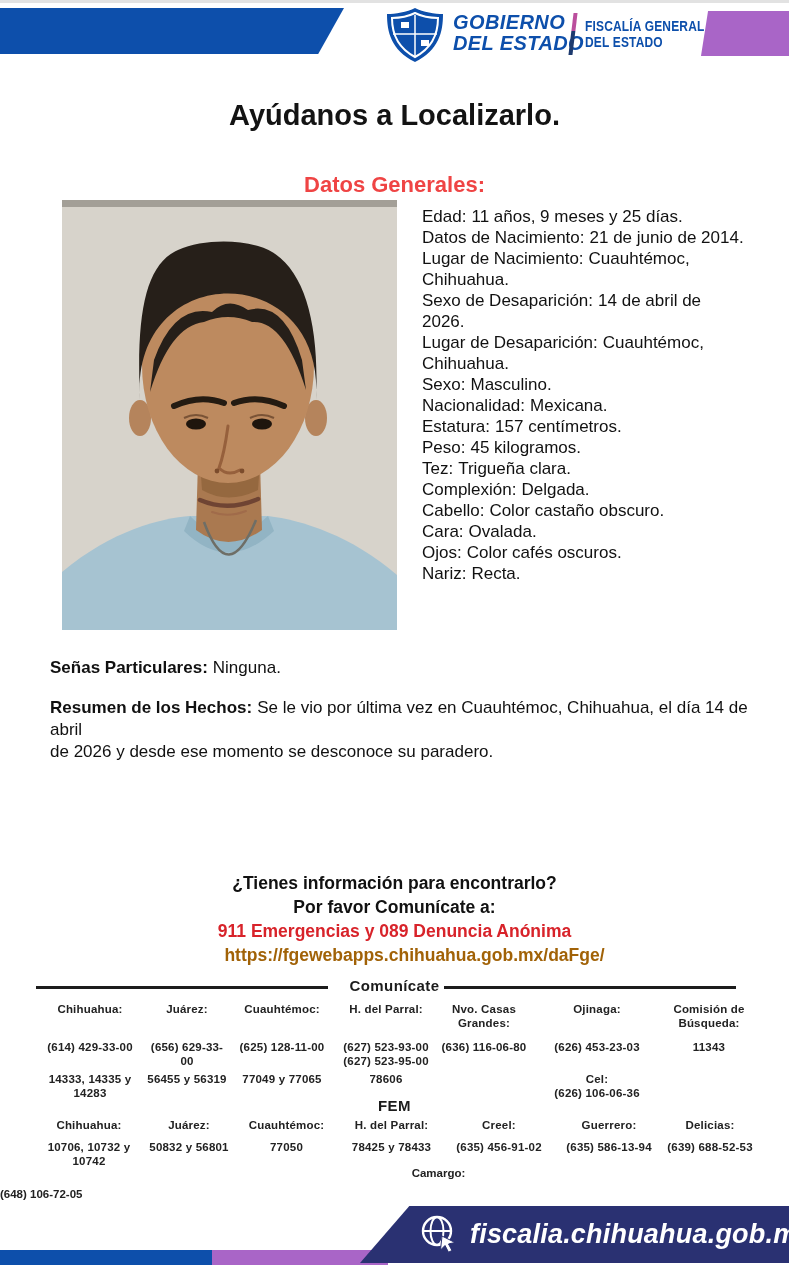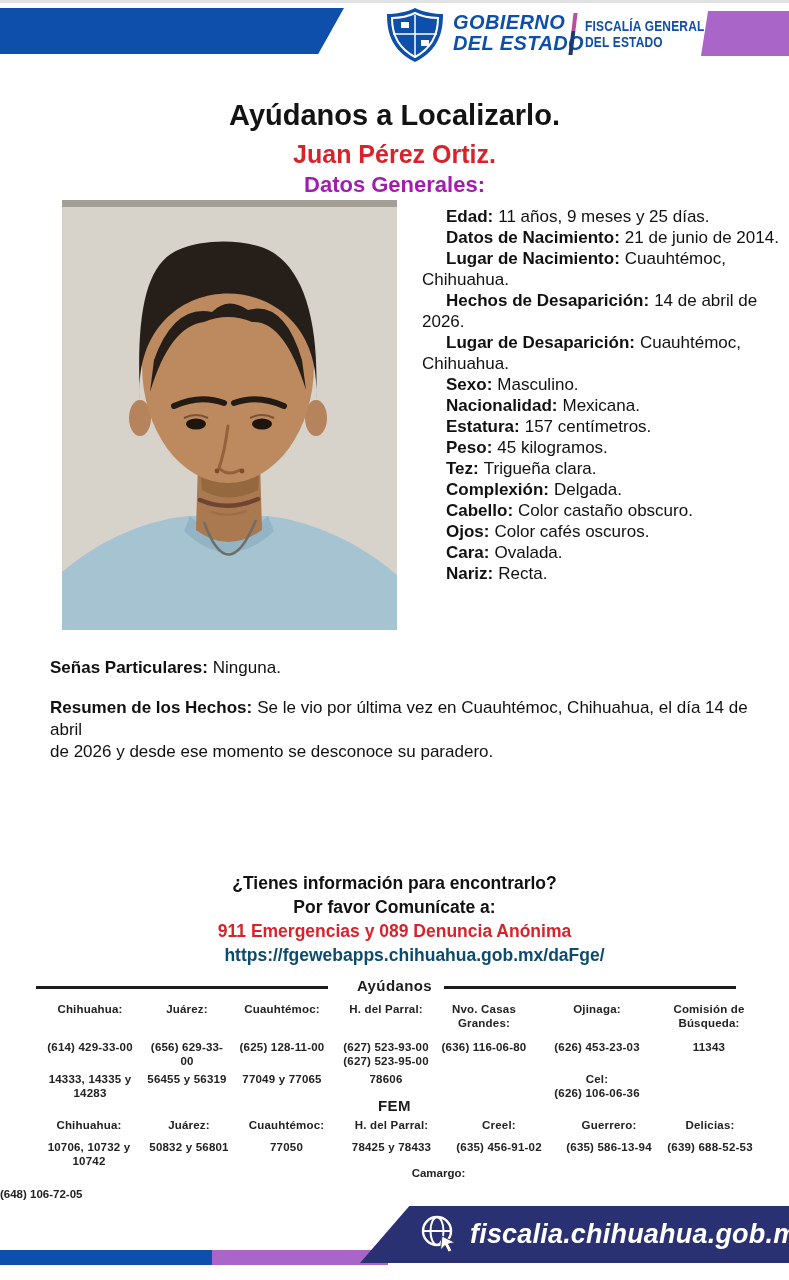--- a/index.html
+++ b/index.html
@@ -21,40 +21,40 @@
   .fisc-text{position:absolute;top:18px;left:585px;color:#0d4fab;font-weight:bold;
              font-size:13px;line-height:14px;letter-spacing:.2px;white-space:nowrap;
              transform:scale(.92,1.15);transform-origin:left top;}
 
   
   .title-main{position:absolute;top:99px;left:0;width:789px;text-align:center;
               font-size:29px;font-weight:bold;color:#131313;}
   .title-name{position:absolute;top:140px;left:0;width:789px;text-align:center;
               font-size:25px;font-weight:bold;color:#d8232a;}
   .title-section{position:absolute;top:172px;left:0;width:789px;text-align:center;
-                 font-size:22px;font-weight:bold;color:#a21caf;}
+                 font-size:22px;font-weight:bold;color:#ef4444;}
 
   
   .photo{position:absolute;left:62px;top:200px;width:335px;height:430px;}
 
   
   .details{position:absolute;left:422px;top:206px;width:360px;font-size:17px;line-height:21px;}
   .details .row{white-space:pre-wrap;}
-  .details .lbl{font-weight:bold;margin-right:5px;margin-left:24px;}
+  .details .lbl{font-weight:normal;margin-right:5px;}
 
   
   .notes{position:absolute;left:50px;top:657px;width:734px;font-size:17px;line-height:22px;}
   .notes p{margin:0 0 18px 0;white-space:pre-wrap;}
   .notes .lbl{font-weight:bold;margin-right:5px;}
 
   
   .contact{position:absolute;left:0;top:871px;width:789px;text-align:center;
            font-size:17.5px;font-weight:bold;line-height:24px;}
   .contact .c-red{color:#d8232a;}
-  .contact .c-link{color:#0c4a6e;text-decoration:none;display:block;padding-left:40px;}
+  .contact .c-link{color:#a16207;text-decoration:none;display:block;padding-left:40px;}
 
   
   .tel-line{position:absolute;height:3px;background:#1c1c1c;top:986px;}
   .tel-line.l{left:36px;width:292px;}
   .tel-line.r{left:444px;width:292px;}
   .tel-title{position:absolute;top:977px;left:0;width:789px;text-align:center;
              font-size:15px;font-weight:bold;letter-spacing:.4px;color:#1c1c1c;}
   .tel-table{position:absolute;left:34px;top:1002px;width:722px;display:flex;}
   .tel-col{display:flex;flex-direction:column;align-items:center;text-align:center;
            font-size:11.5px;font-weight:bold;color:#222;line-height:14px;letter-spacing:.2px;}
@@ -114,21 +114,20 @@
     <div class="seg-pink"></div>
     <div class="seg-navy"></div>
   </div>
 
   <div class="fisc-text">
     <div>FISCALÍA GENERAL</div>
     <div>DEL ESTADO</div>
   </div>
 
   <div class="title-main">Ayúdanos a Localizarlo.</div>
-  <div class="title-name">Juan Pérez Ortiz.</div>
   <div class="title-section">Datos Generales:</div>
 
   <div class="photo">
     <svg width="335" height="430" viewBox="0 0 335 430">
       <rect x="0" y="0" width="335" height="430" fill="#d7d3cb"></rect>
       <rect x="0" y="0" width="335" height="7" fill="#a39f97"></rect>
 
       <path d="M0,432 L0,372 C50,330 100,318 128,316 L206,316 C240,320 290,336 335,375 L335,432 Z" fill="#a6c3d1"></path>
       <path d="M128,316 Q166,354 206,316 L212,331 Q166,374 122,331 Z" fill="#92b4c4"></path>
 
@@ -159,52 +158,52 @@
 
       <path d="M142,322 Q166,388 194,320" stroke="#6e6e66" stroke-width="2.5" fill="none"></path>
     </svg>
   </div>
 
   <div class="details">
     <div class="row"><span class="lbl">Edad:</span><span>11 años, 9 meses y 25 días.</span></div>
     <div class="row"><span class="lbl">Datos de Nacimiento:</span><span>21 de junio de 2014.</span></div>
     <div class="row"><span class="lbl">Lugar de Nacimiento:</span><span>Cuauhtémoc,
 Chihuahua.</span></div>
-    <div class="row"><span class="lbl">Hechos de Desaparición:</span><span>14 de abril de
+    <div class="row"><span class="lbl">Sexo de Desaparición:</span><span>14 de abril de
 2026.</span></div>
     <div class="row"><span class="lbl">Lugar de Desaparición:</span><span>Cuauhtémoc,
 Chihuahua.</span></div>
     <div class="row"><span class="lbl">Sexo:</span><span>Masculino.</span></div>
     <div class="row"><span class="lbl">Nacionalidad:</span><span>Mexicana.</span></div>
     <div class="row"><span class="lbl">Estatura:</span><span>157 centímetros.</span></div>
     <div class="row"><span class="lbl">Peso:</span><span>45 kilogramos.</span></div>
     <div class="row"><span class="lbl">Tez:</span><span>Trigueña clara.</span></div>
     <div class="row"><span class="lbl">Complexión:</span><span>Delgada.</span></div>
     <div class="row"><span class="lbl">Cabello:</span><span>Color castaño obscuro.</span></div>
+    <div class="row"><span class="lbl">Cara:</span><span>Ovalada.</span></div>
     <div class="row"><span class="lbl">Ojos:</span><span>Color cafés oscuros.</span></div>
-    <div class="row"><span class="lbl">Cara:</span><span>Ovalada.</span></div>
     <div class="row"><span class="lbl">Nariz:</span><span>Recta.</span></div>
   </div>
 
   <div class="notes">
     <p><span class="lbl">Señas Particulares:</span><span>Ninguna.</span></p>
     <p><span class="lbl">Resumen de los Hechos:</span><span>Se le vio por última vez en Cuauhtémoc, Chihuahua, el día 14 de abril
 de 2026 y desde ese momento se desconoce su paradero.</span></p>
   </div>
 
   <div class="contact">
     <div>¿Tienes información para encontrarlo?</div>
     <div>Por favor Comunícate a:</div>
     <div class="c-red">911 Emergencias y 089 Denuncia Anónima</div>
     <a class="c-link" href="#">https://fgewebapps.chihuahua.gob.mx/daFge/</a>
   </div>
 
   <div class="tel-line l"></div>
   <div class="tel-line r"></div>
-  <div class="tel-title">Ayúdanos</div>
+  <div class="tel-title">Comunícate</div>
 
   <div class="tel-table">
     <div class="tel-col w0">
       <div class="slot-h">Chihuahua:</div>
       <div class="slot-a">(614) 429-33-00</div>
       <div>14333, 14335 y 14283</div>
     </div>
     <div class="tel-col w1">
       <div class="slot-h">Juárez:</div>
       <div class="slot-a">(656) 629-33-00</div>

